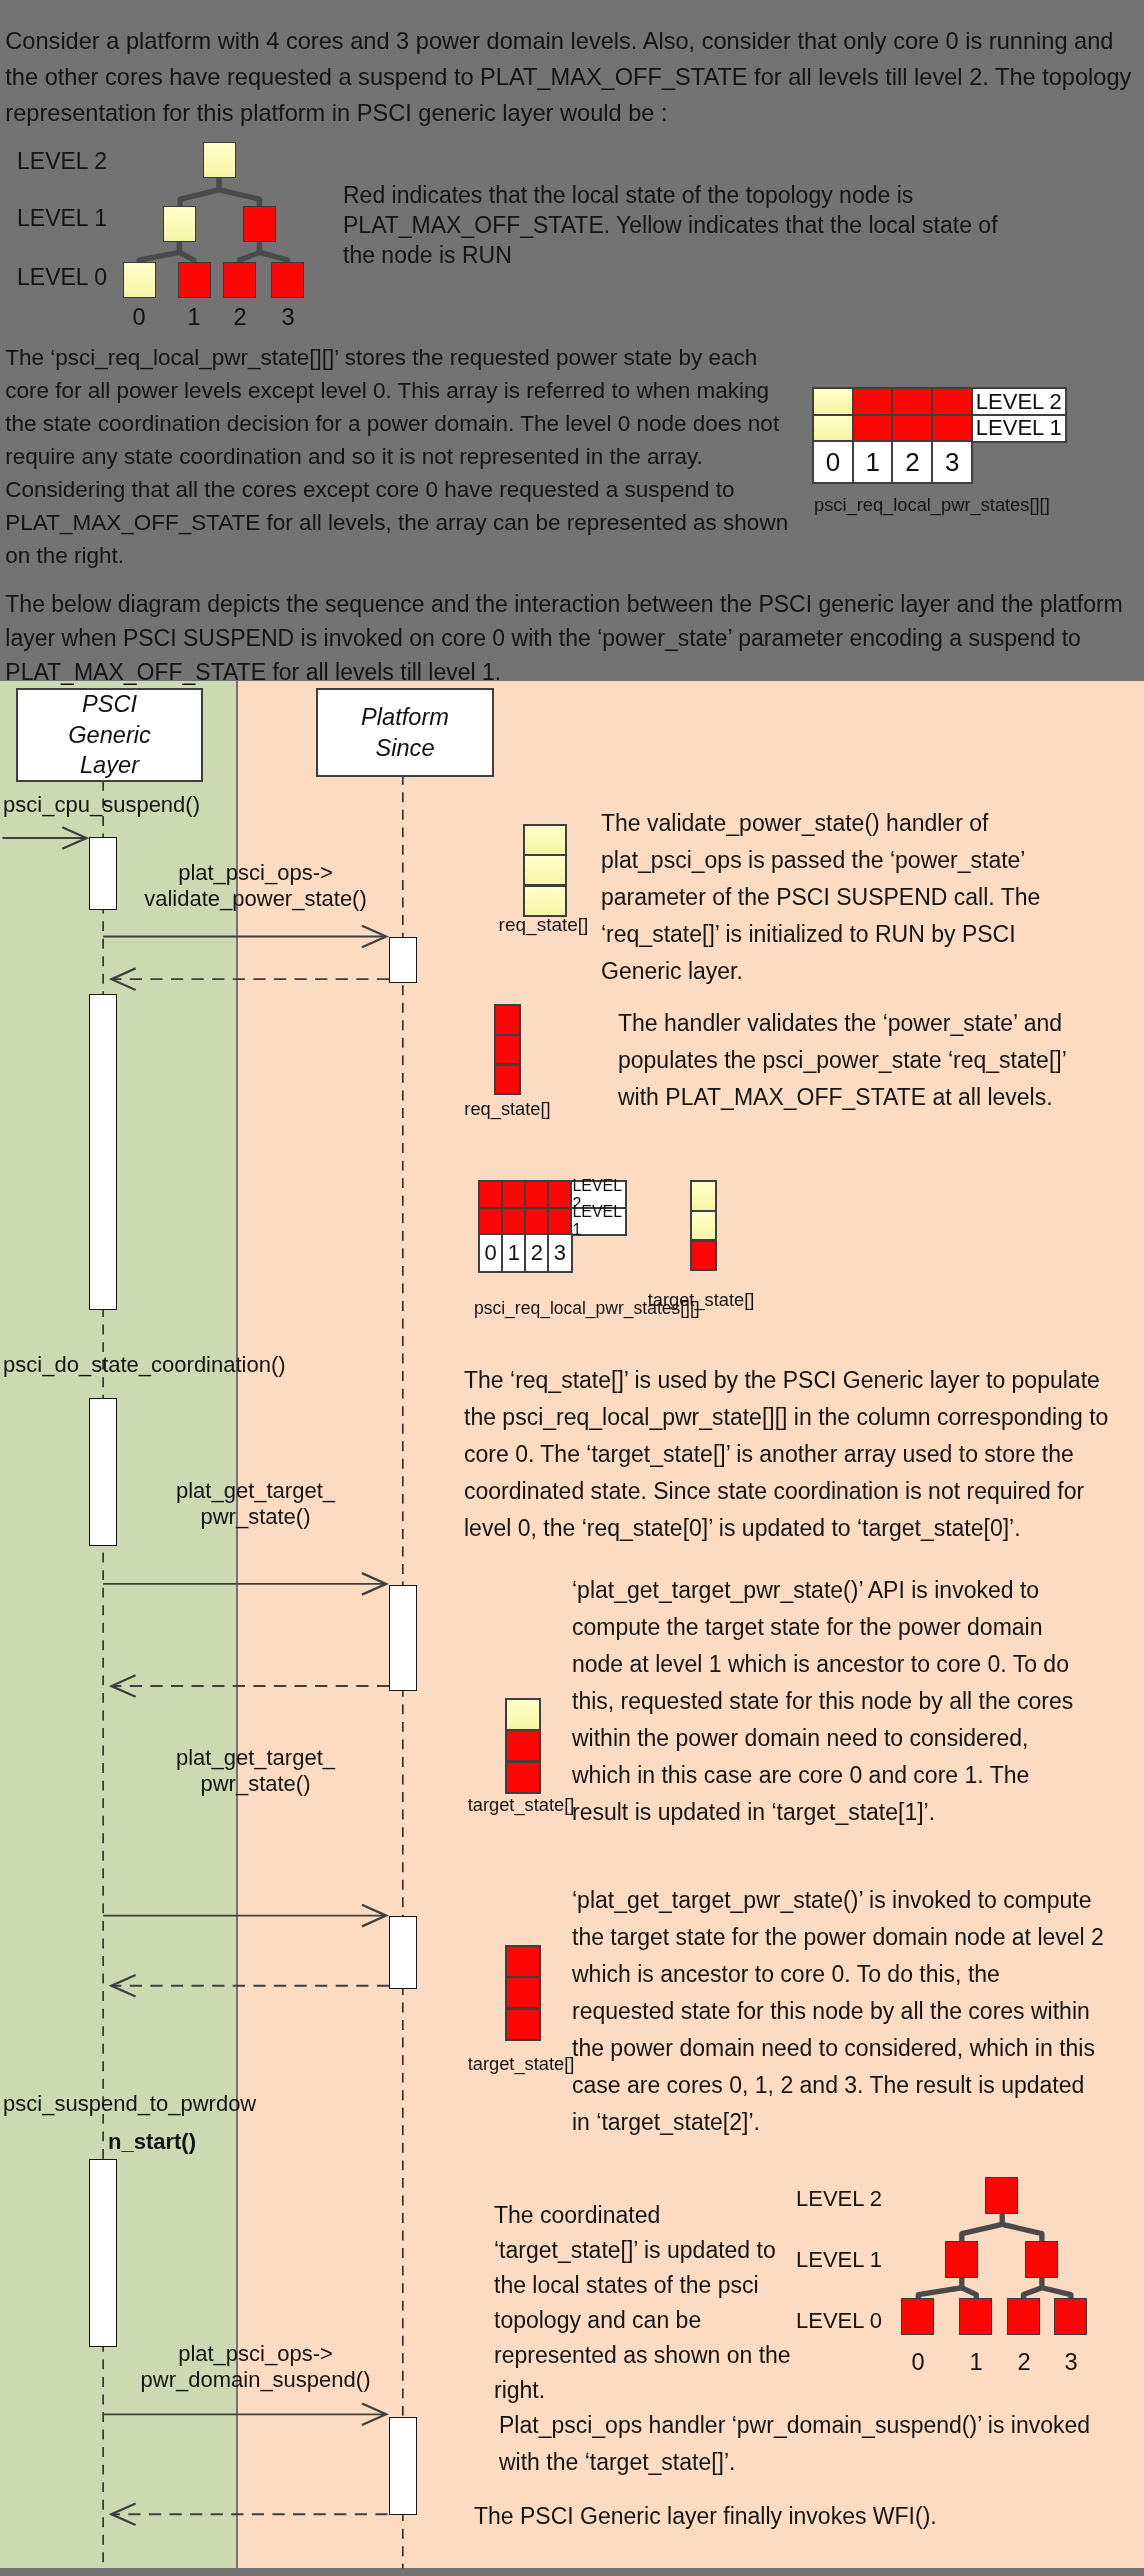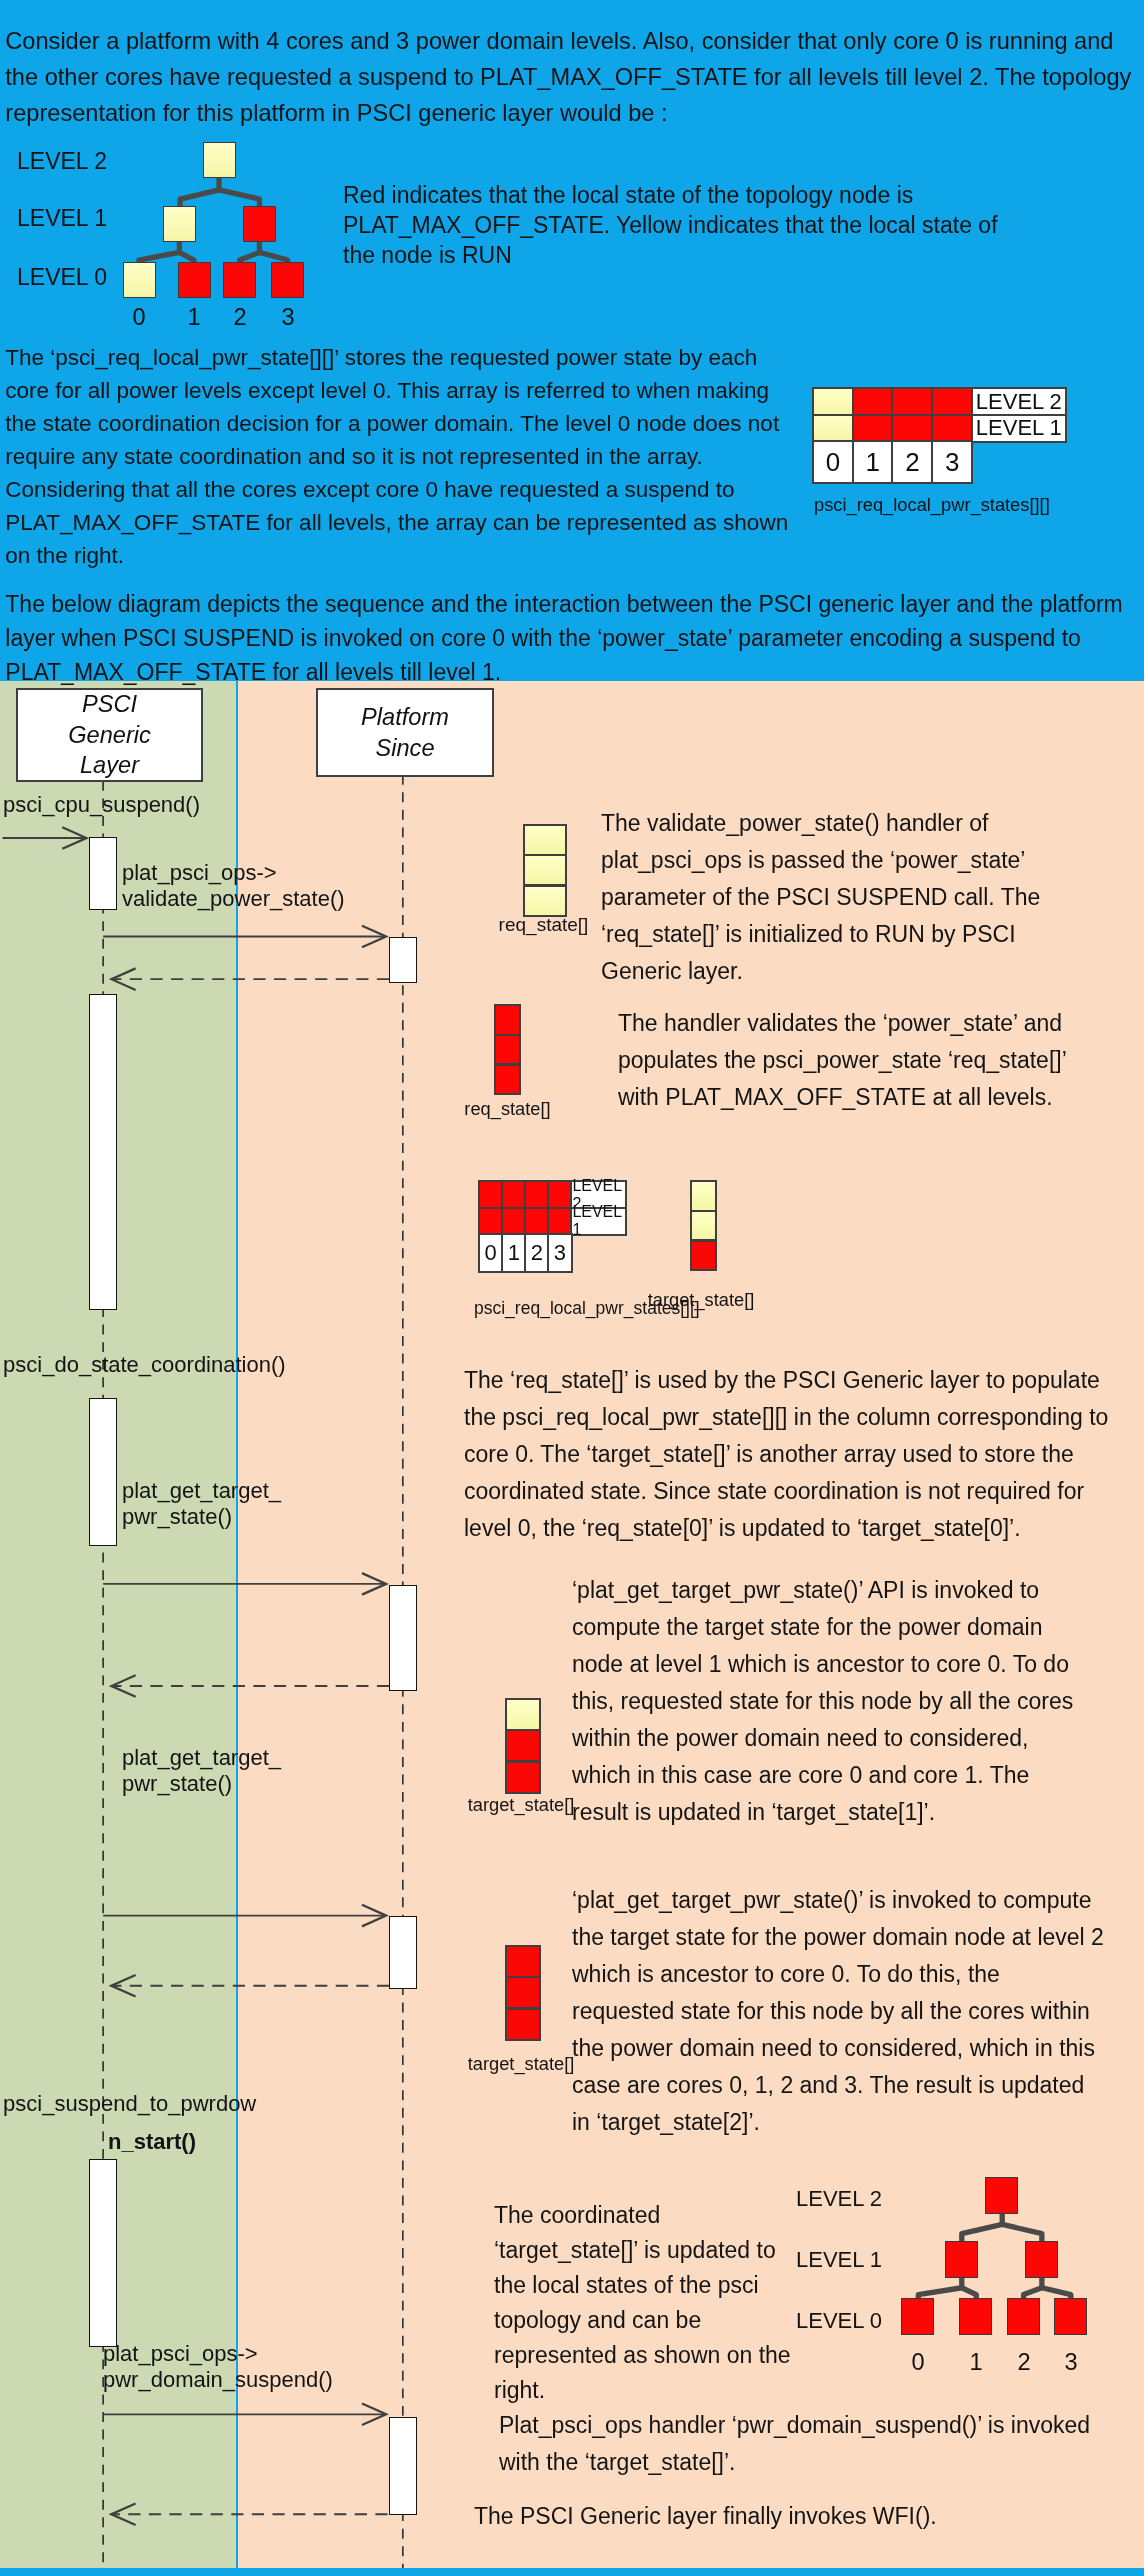--- a/index.html
+++ b/index.html
@@ -1,25 +1,25 @@
 <!DOCTYPE html>
 <html style="--run: #ffffc8; --off: #fc0606; --band_green: #cdd9b3; --band_orange: #fbdcc3; --line: #3f3f3f;font-size:12.2px"><head>
 <meta charset="utf-8">
 <style>
   html,body{margin:0;padding:0;background:#fff;}
   body{font-family:"Liberation Sans","DejaVu Sans",sans-serif;color:#111;}
-  .page{position:relative;width:1145px;height:2576px;overflow:hidden;background:#0ea5e9;}
+  .page{position:relative;width:1145px;height:2576px;overflow:hidden;background:#737373;}
   .txt{position:absolute;font-size:23px;line-height:36px;color:#141414;}
   .band{position:absolute;top:681px;height:1887px;}
   .overlay{position:absolute;left:0;top:0;width:1145px;height:2576px;z-index:1;pointer-events:none;}
   .content{position:relative;z-index:2;}
   .actor{position:absolute;background:#fff;border:2.3px solid #3f3f3f;display:flex;align-items:center;justify-content:center;text-align:center;font-size:23.6px;line-height:1.3;z-index:2;font-style:italic;}
   .activation{position:absolute;width:27.5px;background:#fff;border:1.9px solid #161616;box-sizing:border-box;z-index:2;}
   .msg{position:absolute;font-size:22px;color:#141414;white-space:nowrap;z-index:2;}
-  .msg.center{text-align:left;white-space:normal;}
+  .msg.center{text-align:center;white-space:normal;}
   .node{position:absolute;width:33px;height:36px;border:1.9px solid #3a3a3a;box-sizing:border-box;z-index:2;}
   .node.run{background:linear-gradient(180deg,var(--run),#f5f5a8);}
   .node.off{background:var(--off);}
   .digit{position:absolute;width:34px;text-align:center;font-size:23.6px;z-index:2;}
   .lvl{position:absolute;font-size:23px;z-index:2;color:#141414;}
   .stack{position:absolute;display:flex;flex-direction:column;border:2.3px solid #3f3f3f;background:#3f3f3f;gap:2.3px;z-index:2;}
   .stack .cell{width:40px;height:28px;}
   .stack.sm .cell{width:23px;height:27.5px;}
   .stack.md .cell{width:32px;height:29px;}
   .cell.run{background:linear-gradient(180deg,var(--run),#f6f6a6);}

